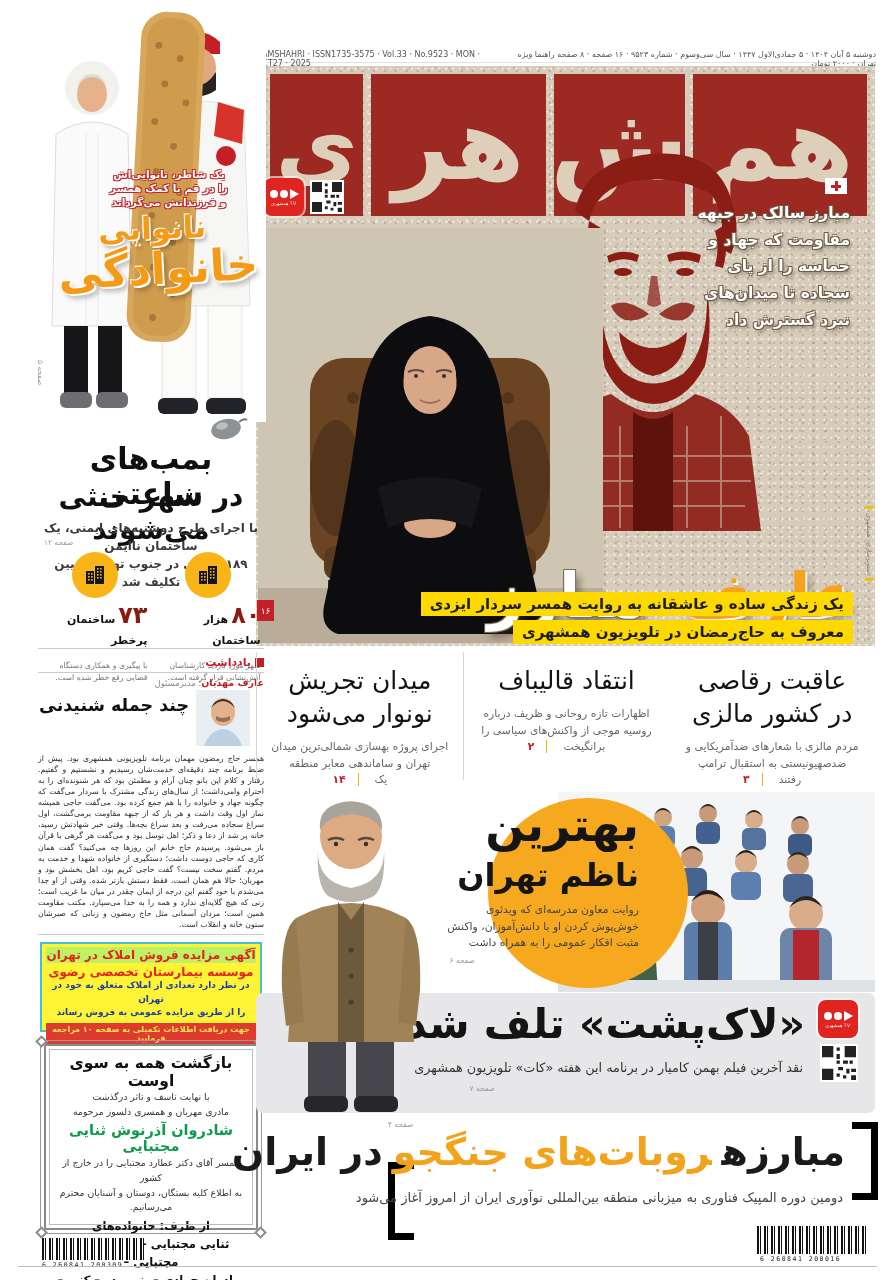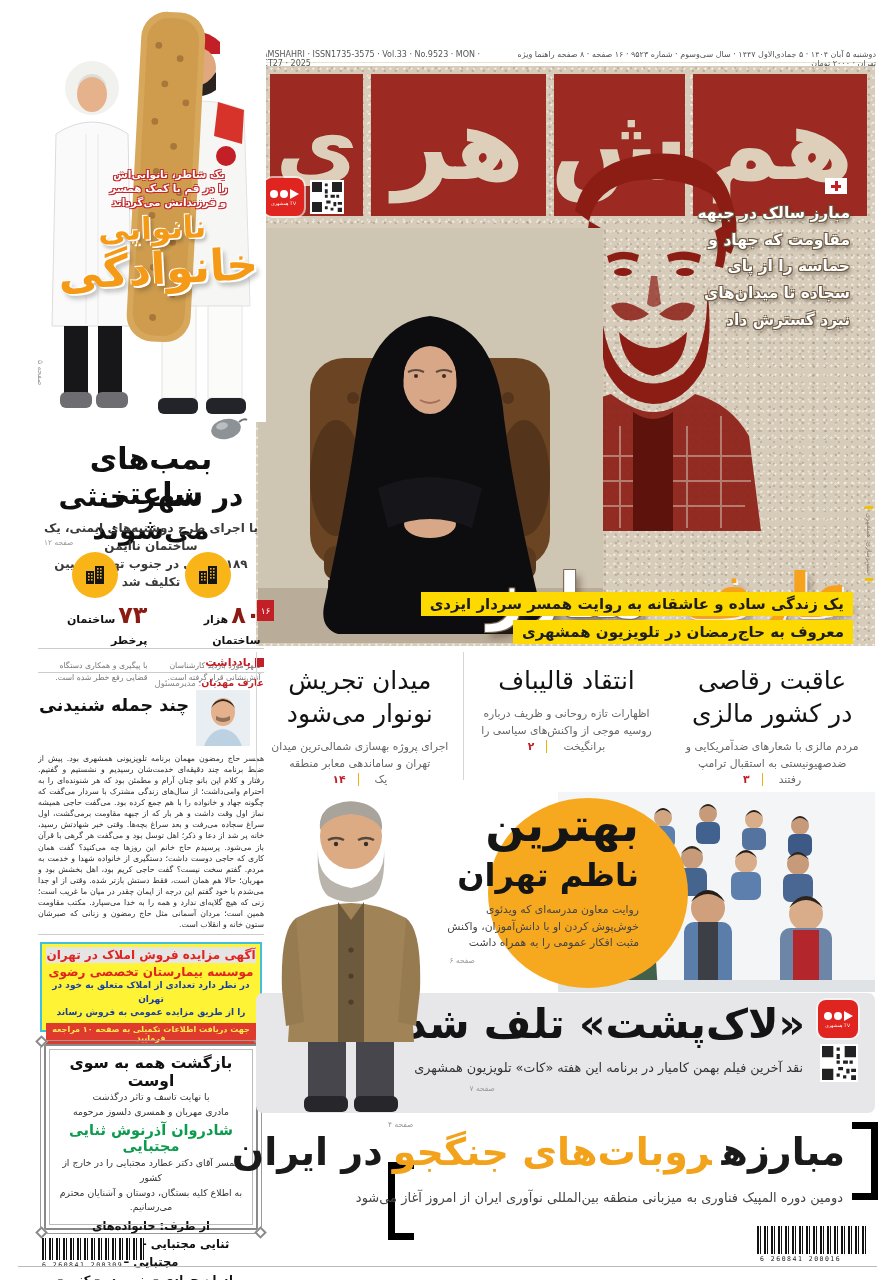--- a/index.html
+++ b/index.html
@@ -63,21 +63,21 @@
   .stat .desc{font-size:7.8px;color:#777;line-height:1.5;margin-top:12px}
   .hline{border-top:1px solid #ccc}
   .notehdr{right:2px;top:656px;display:flex;direction:rtl;align-items:center;gap:4px;color:#c22026;font-size:11px;font-weight:bold}
   .notehdr .sq{width:9px;height:9px;background:#c22026}
   .byline{right:2px;top:677px;direction:rtl;font-size:9.5px}
   .byline .nm{color:#c22026;font-weight:bold}
   .byline .rl{color:#888;font-size:8.5px}
   .note-h{left:2px;top:691px;width:152px;text-align:center;direction:rtl;font-size:17.5px;font-weight:bold;color:#101010;line-height:1.65}
   .note-body{left:2px;top:753px;width:226px;height:178px;direction:rtl;text-align:justify;font-size:7.8px;color:#2b2b2b;line-height:1.42;overflow:hidden}
   .adbox{left:4px;top:942px;width:222px;height:90px;background:#fff335;border:2px solid #40bfe3;text-align:center;direction:rtl;padding:3px 4px}
-  .adbox .t{background:#e5e5e5;color:#e02520;font-size:12px;font-weight:bold;padding:1px 0}
+  .adbox .t{background:#bef264;color:#e02520;font-size:12px;font-weight:bold;padding:1px 0}
   .adbox .o{color:#e0251f;font-size:12px;font-weight:bold;margin-top:2px}
   .adbox .l{color:#1b3fa0;font-size:9px;font-weight:bold;line-height:1.5}
   .adbox .f{background:#de3a2e;color:#ffe94d;font-size:8px;font-weight:bold;margin-top:3px;padding:2px 0}
   .obit{left:4px;top:1040px;width:222px;height:194px;border:1px solid #9a9a9a;padding:3px}
   .obit .inner{border:2px solid #8a8a8a;outline:1px solid #bbb;outline-offset:-6px;height:100%;text-align:center;direction:rtl;padding:8px 6px 0}
   .obit .corner{position:absolute;width:9px;height:9px;background:#fff;border:2px solid #8a8a8a;transform:rotate(45deg)}
   .obit .t{font-size:15.5px;font-weight:bold;color:#111}
   .obit .s{font-size:9.3px;color:#333;line-height:1.6}
   .obit .nm{font-size:14.5px;font-weight:bold;color:#0d9b4e;margin:2px 0}
   .obit .fam{font-size:11.5px;font-weight:bold;color:#111;line-height:1.55;margin-top:3px}

